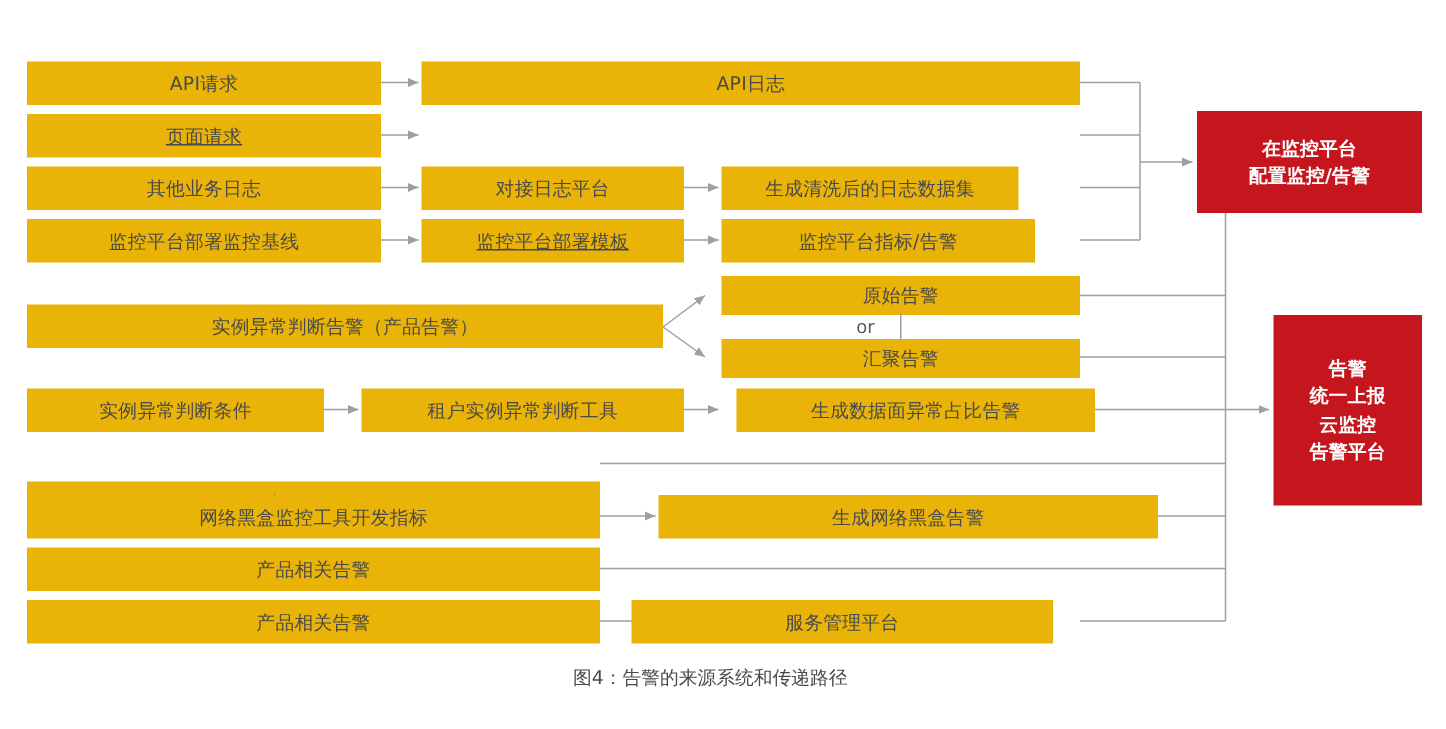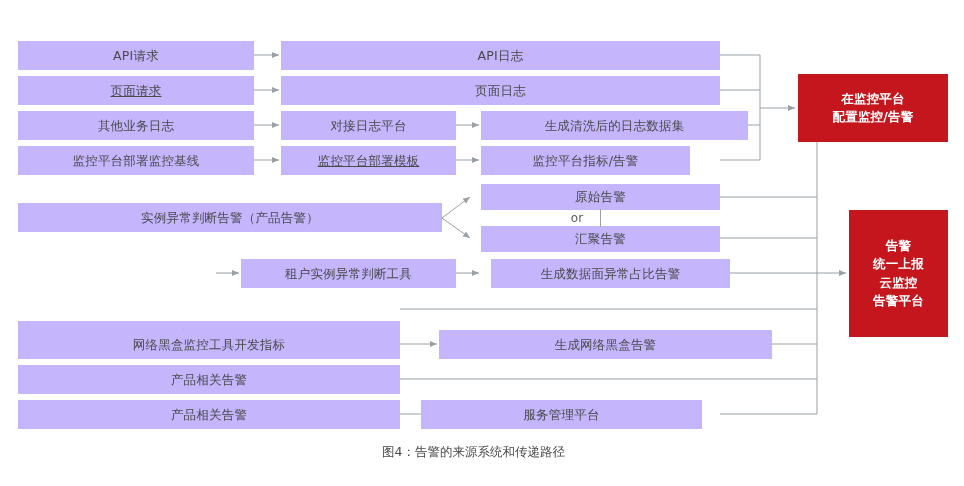--- a/index.html
+++ b/index.html
@@ -22,21 +22,21 @@
   #wires {
     position: absolute;
     left: 0;
     top: 0;
     width: 964px;
     height: 486px;
     pointer-events: none;
   }
   .node {
     position: absolute;
-    background: #c4b5fd;
+    background: #eab308;
     color: #4a4a4a;
     font-size: 12.5px;
     display: flex;
     align-items: center;
     justify-content: center;
     text-align: center;
     line-height: 1.25;
     box-sizing: border-box;
     letter-spacing: 0.2px;
   }
@@ -126,20 +126,23 @@
   </div>
   <div class="node" style="left:18px; top:111px; width:236px; height:29px;">
     <span>其他业务日志</span>
   </div>
   <div class="node" style="left:18px; top:146px; width:236px; height:29px;">
     <span>监控平台部署监控基线</span>
   </div>
   <div class="node" style="left:18px; top:203px; width:424px; height:29px;">
     <span>实例异常判断告警（产品告警）</span>
   </div>
+  <div class="node" style="left:18px; top:259px; width:198px; height:29px;">
+    <span>实例异常判断条件</span>
+  </div>
   <div class="node" style="left:18px; top:295px; width:382px; height:29px;margin-top:26px;">
     <span>中间件平台</span>
   </div>
   <div class="node" style="left:18px; top:330px; width:382px; height:29px;">
     <span>网络黑盒监控工具开发指标</span>
   </div>
   <div class="node" style="left:18px; top:365px; width:382px; height:29px;">
     <span>产品相关告警</span>
   </div>
   <div class="node" style="left:18px; top:400px; width:382px; height:29px;">
@@ -152,24 +155,21 @@
   <div class="node" style="left:281px; top:146px; width:175px; height:29px;text-decoration:underline;">
     <span>监控平台部署模板</span>
   </div>
   <div class="node" style="left:241px; top:259px; width:215px; height:29px;">
     <span>租户实例异常判断工具</span>
   </div>
 
   <div class="node" style="left:281px; top:41px; width:439px; height:29px;">
     <span>API日志</span>
   </div>
-  <div class="node" style="left:281px; top:76px; width:439px; height:29px;">
-    <span>页面日志</span>
-  </div>
-  <div class="node" style="left:481px; top:111px; width:267px; height:29px;">
+  <div class="node" style="left:481px; top:111px; width:198px; height:29px;">
     <span>生成清洗后的日志数据集</span>
   </div>
   <div class="node" style="left:481px; top:146px; width:209px; height:29px;">
     <span>监控平台指标/告警</span>
   </div>
   <div class="node" style="left:481px; top:184px; width:239px; height:26px;">
     <span>原始告警</span>
   </div>
   <div class="node" style="left:481px; top:226px; width:239px; height:26px;">
     <span>汇聚告警</span>

